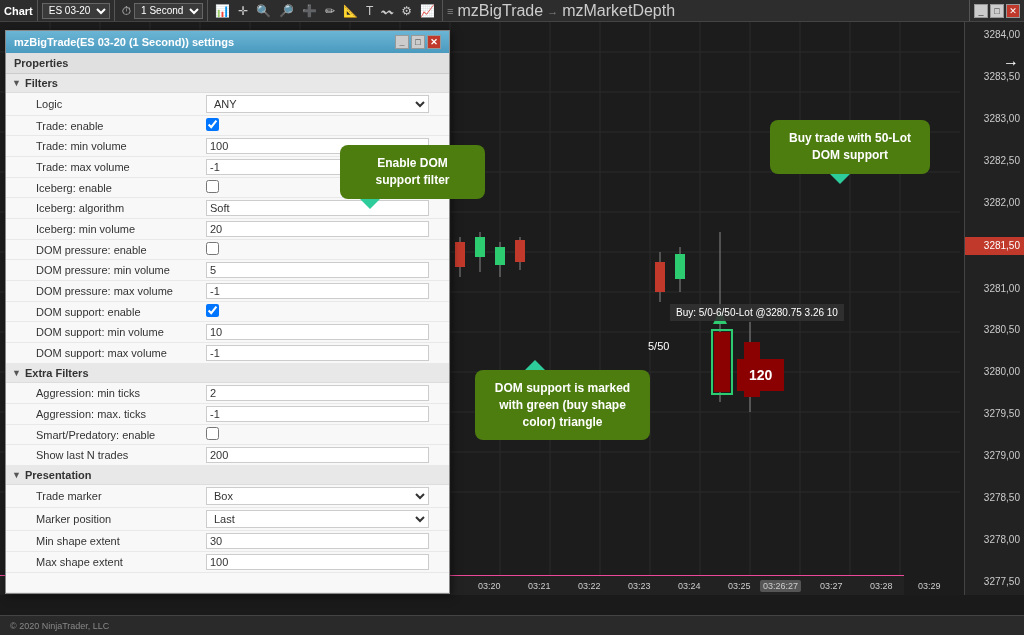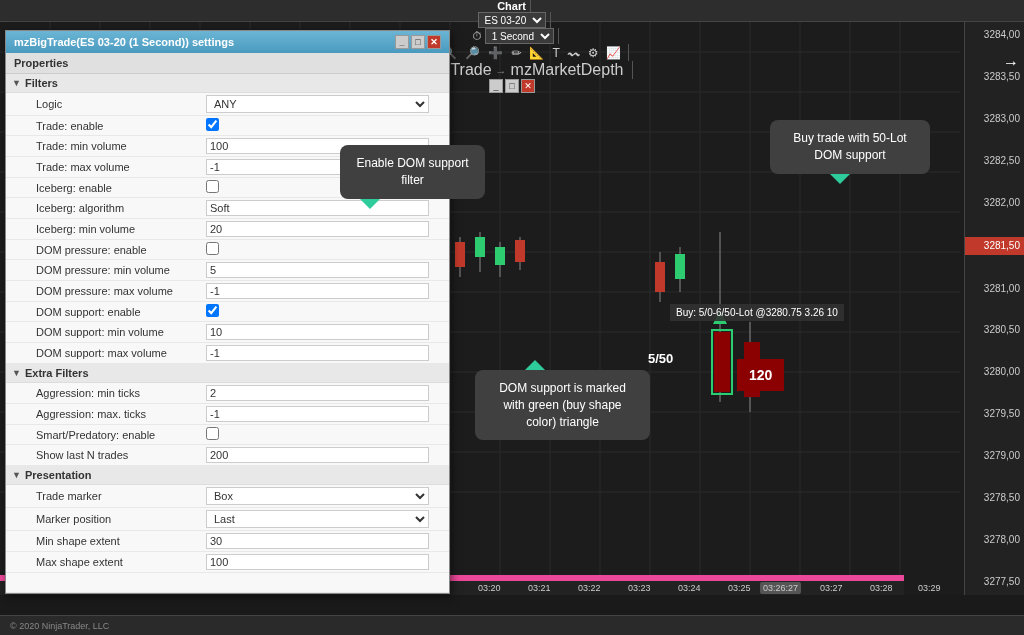--- a/index.html
+++ b/index.html
@@ -3,25 +3,24 @@
   <meta charset="utf-8">
   <style>
     * { box-sizing: border-box; margin: 0; padding: 0; }
     body { background: #1a1a2e; font-family: Arial, sans-serif; font-size: 11px; color: #ccc; width: 1024px; height: 635px; overflow: hidden; position: relative; }
     
     
     #top-bar { 
       background: #2d2d2d; 
       height: 22px; 
       display: flex; 
-      align-items: center; 
+      align-items: flex-start; 
       border-bottom: 1px solid #444;
       position: relative;
       z-index: 10;
-      flex-direction: column;
     }
     .top-bar-section { display: flex; align-items: center; padding: 0 4px; border-right: 1px solid #555; height: 100%; }
     .top-bar-label { color: #fff; font-size: 11px; font-weight: bold; }
     .top-bar-dropdown { 
       background: #3a3a3a; 
       color: #fff; 
       border: 1px solid #666; 
       font-size: 10px; 
       height: 16px; 
       padding: 0 2px;
@@ -76,21 +75,21 @@
     .price-label.highlight { background: #c0392b; color: #fff; padding: 1px 4px; }
 
     
     #time-axis { 
       position: absolute; 
       bottom: 0; 
       left: 0; 
       right: 60px; 
       height: 20px;
       background: #222;
-      border-top: 6px solid #ec4899;
+      border-top: 1px solid #ec4899;
       display: flex;
       align-items: center;
     }
     .time-label { 
       color: #ccc; 
       font-size: 9px; 
       position: absolute;
     }
     .time-label.active { background: #555; padding: 1px 3px; border-radius: 2px; }
 
@@ -204,24 +203,24 @@
       font-size: 11px;
       padding: 1px 3px;
       width: 100%;
       color: #333;
     }
     .prop-check { cursor: pointer; }
 
     
     .tooltip-bubble {
       position: absolute;
-      background: #404040;
+      background: #4d7c0f;
       color: #fff;
       font-size: 12px;
-      font-weight: normal;
+      font-weight: bold;
       padding: 10px 14px;
       border-radius: 8px;
       text-align: center;
       z-index: 200;
       line-height: 1.4;
     }
     .tooltip-bubble::after {
       content: '';
       position: absolute;
       border: 10px solid transparent;
@@ -271,24 +270,23 @@
       font-size: 14px;
       font-weight: bold;
       padding: 8px 12px;
       z-index: 50;
     }
 
     
     #lot-label {
       position: absolute;
       color: #fff;
-      font-size: 13px;
-      font-weight: bold;
+      font-size: 11px;
+      font-weight: normal;
       z-index: 50;
-      margin-top: 11px;
     }
 
     
     #info-box {
       position: absolute;
       background: rgba(50,50,50,0.9);
       color: #fff;
       font-size: 10px;
       padding: 3px 6px;
       z-index: 60;

